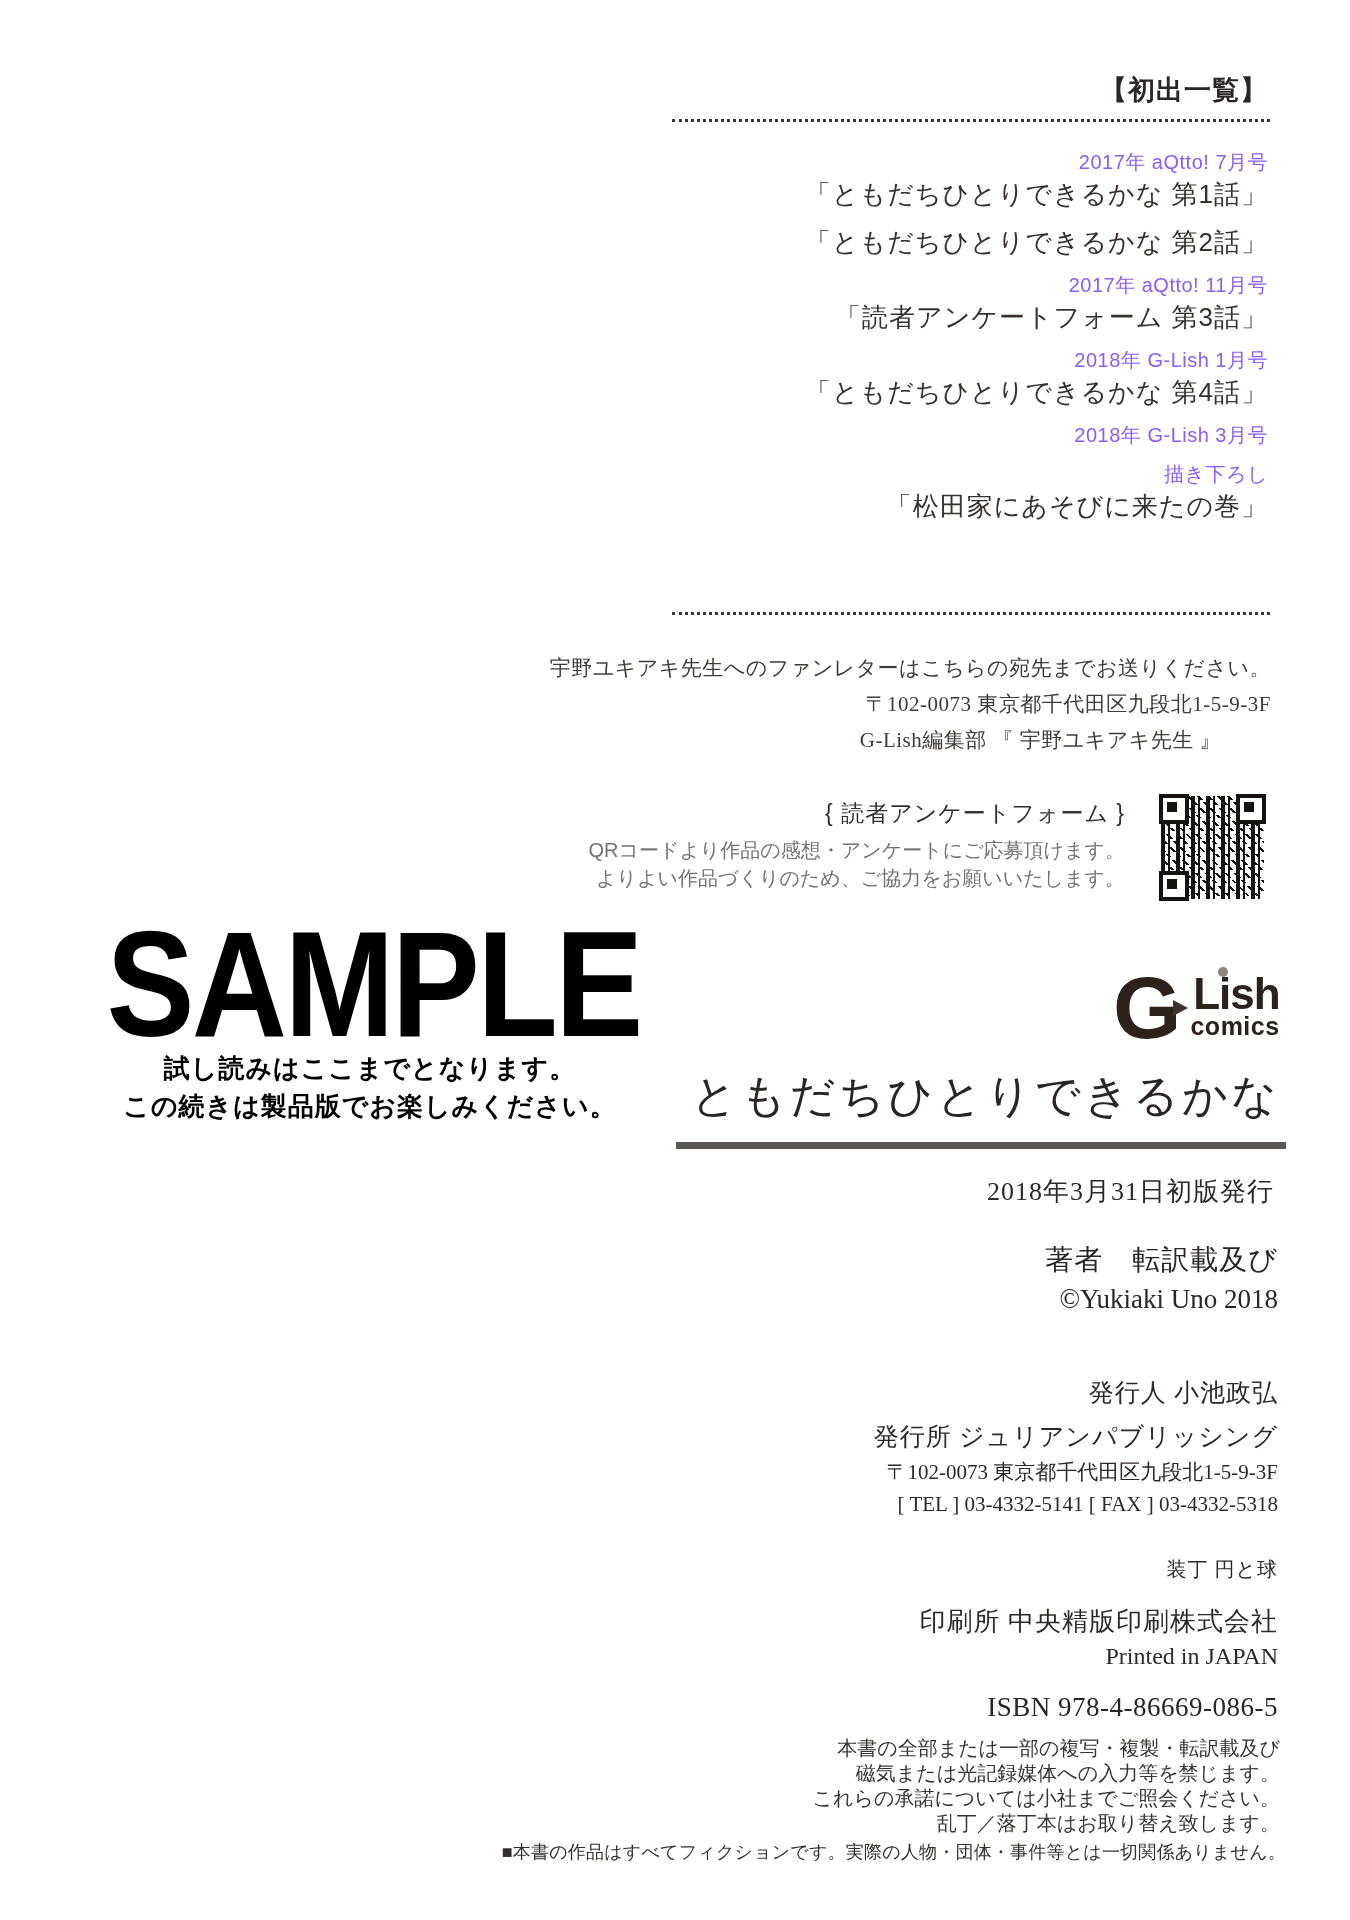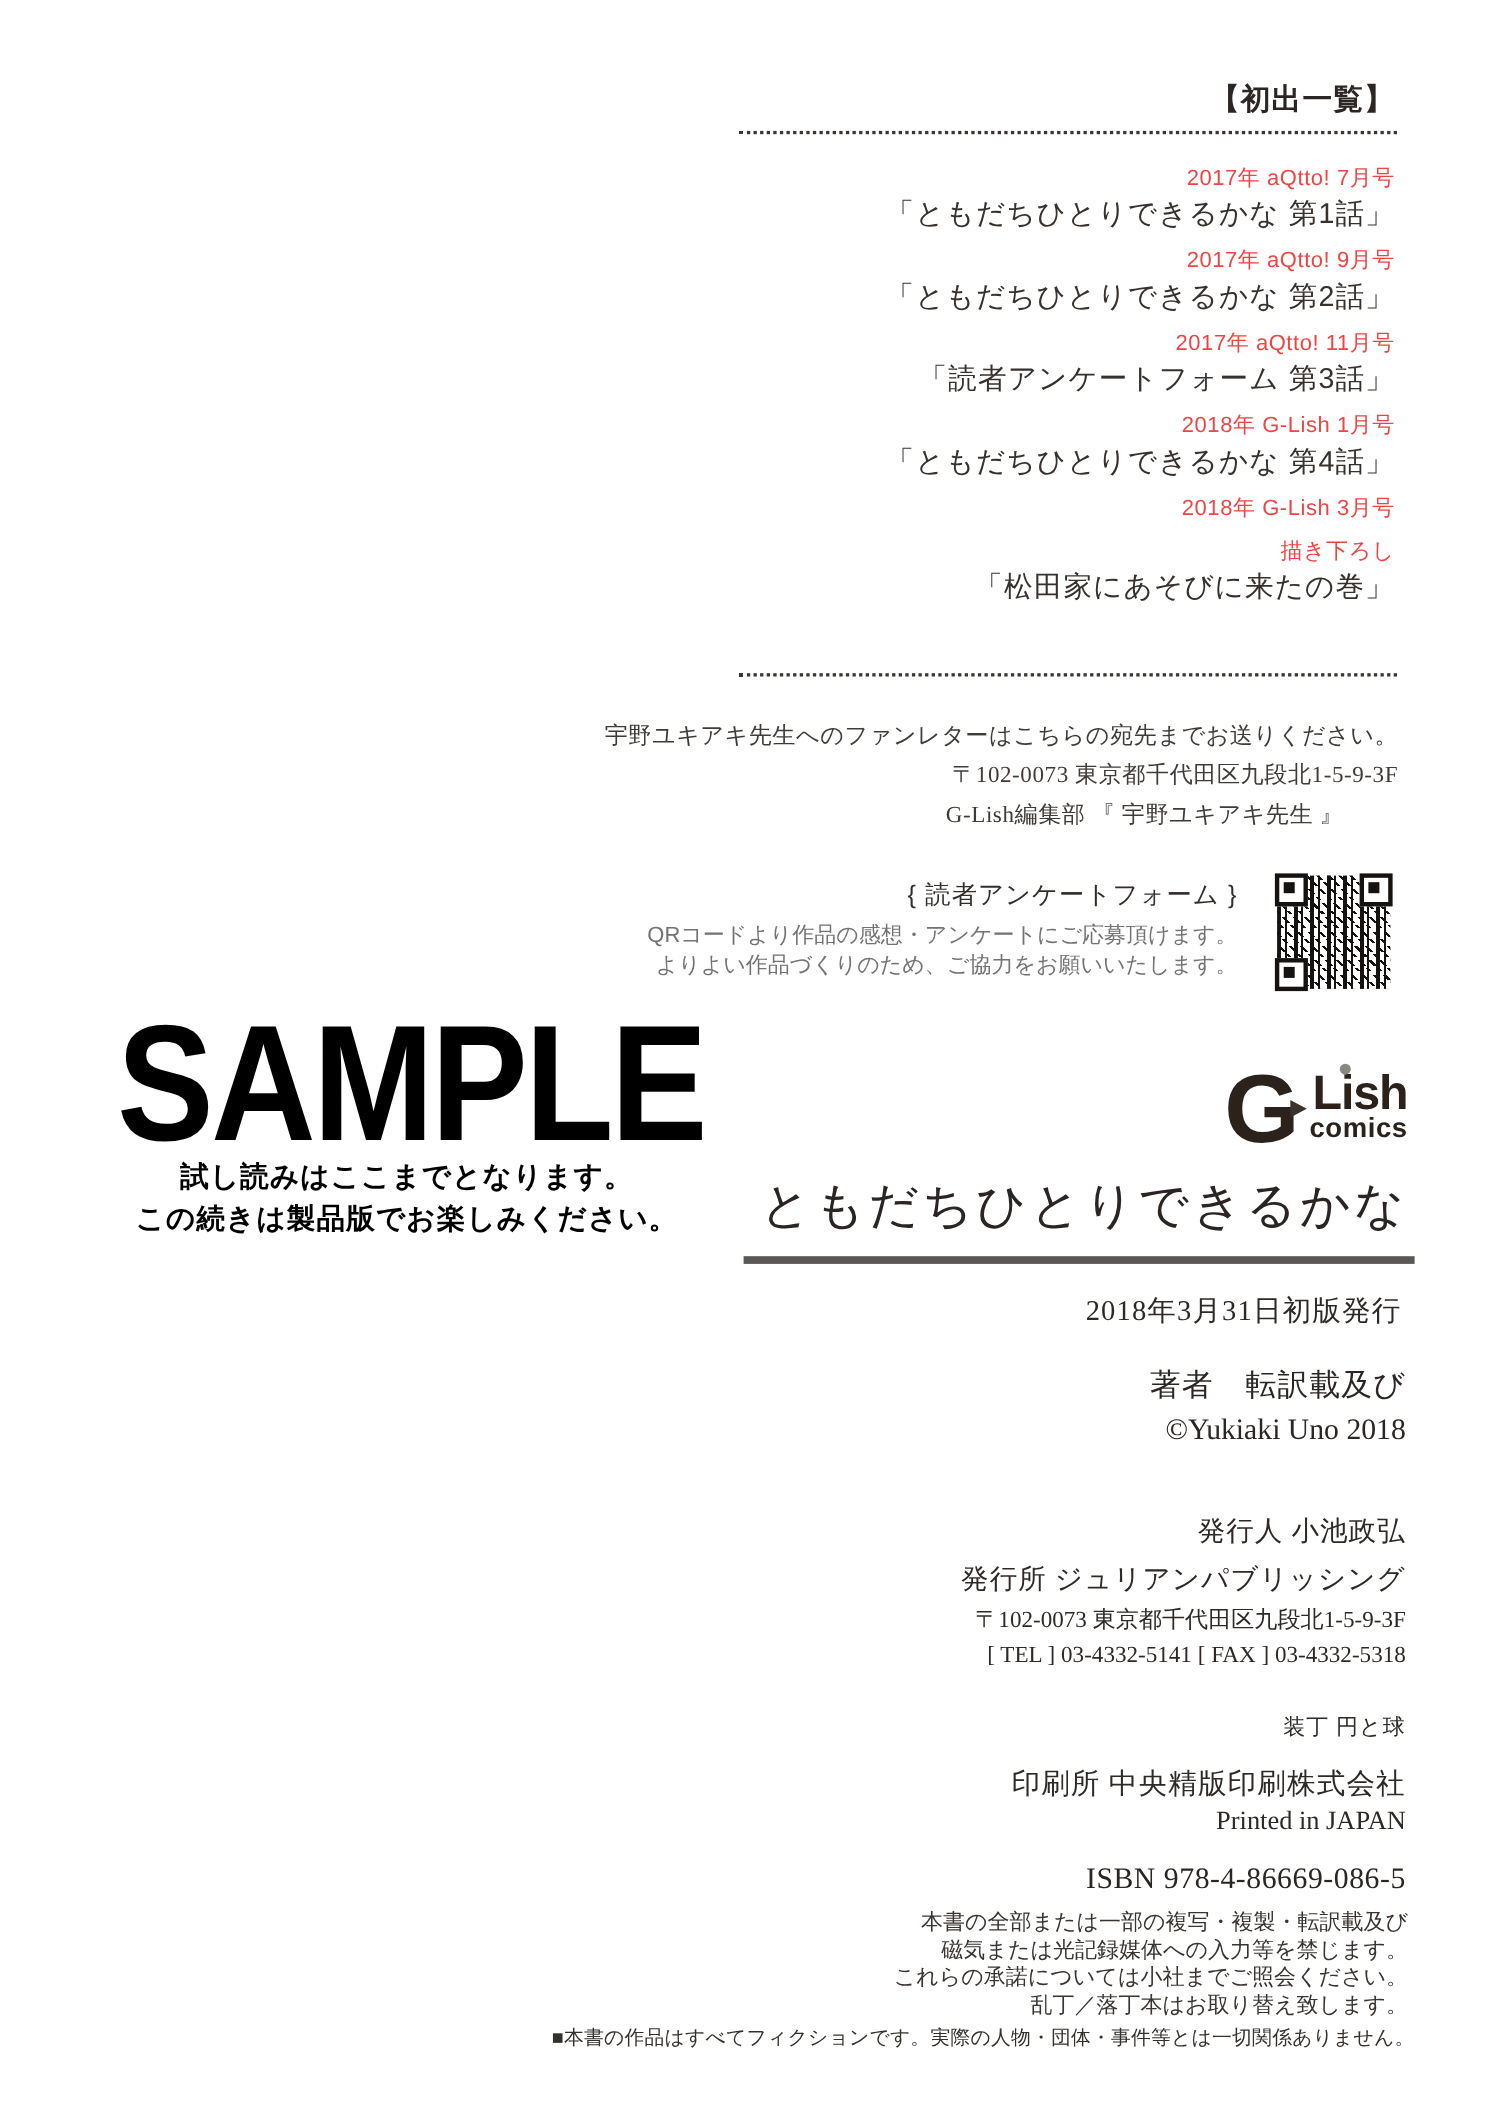--- a/index.html
+++ b/index.html
@@ -8,21 +8,21 @@
   .serif{font-family:"Liberation Serif","DejaVu Serif",serif;}
   .abs{position:absolute;}
 
   
   .shoshutsu-heading{top:72px;right:82px;font-size:27px;font-weight:700;letter-spacing:1px;color:#2b2623;}
   .dots{border-top:3px dotted #3b3533;height:0;}
   .dots.top{top:119px;left:672px;width:598px;}
   .dots.bottom{top:612px;left:672px;width:598px;}
   .pub-list{top:149px;right:82px;text-align:right;}
   .pub-entry{margin-bottom:12px;}
-  .pub-source{display:block;font-size:20px;line-height:27px;color:#ef4444;letter-spacing:.5px;}
+  .pub-source{display:block;font-size:20px;line-height:27px;color:#8b5cf6;letter-spacing:.5px;}
   .pub-title{display:block;font-size:26px;line-height:36px;color:#37312d;letter-spacing:1px;}
 
   
   .fanletter{top:650px;right:79px;text-align:right;color:#413b37;}
   .fan-line{display:block;font-size:21px;line-height:36px;letter-spacing:.5px;}
   .fan-recipient{padding-right:50px;}
 
   
   .survey{top:798px;right:225px;text-align:right;}
   .survey-heading{display:block;font-size:23px;line-height:30px;margin-bottom:8px;color:#332e2a;letter-spacing:1px;}
@@ -83,21 +83,20 @@
 
   <div class="abs shoshutsu-heading">【初出一覧】</div>
   <div class="abs dots top"></div>
 
   <div class="abs pub-list">
     <div class="pub-entry">
       <span class="pub-source">2017年 aQtto! 7月号</span>
       <span class="pub-title">「ともだちひとりできるかな 第1話」</span>
     </div>
     <div class="pub-entry">
-      <span class="pub-source">2017年 aQtto! 9月号</span>
       <span class="pub-title">「ともだちひとりできるかな 第2話」</span>
     </div>
     <div class="pub-entry">
       <span class="pub-source">2017年 aQtto! 11月号</span>
       <span class="pub-title">「読者アンケートフォーム 第3話」</span>
     </div>
     <div class="pub-entry">
       <span class="pub-source">2018年 G-Lish 1月号</span>
       <span class="pub-title">「ともだちひとりできるかな 第4話」</span>
     </div>

